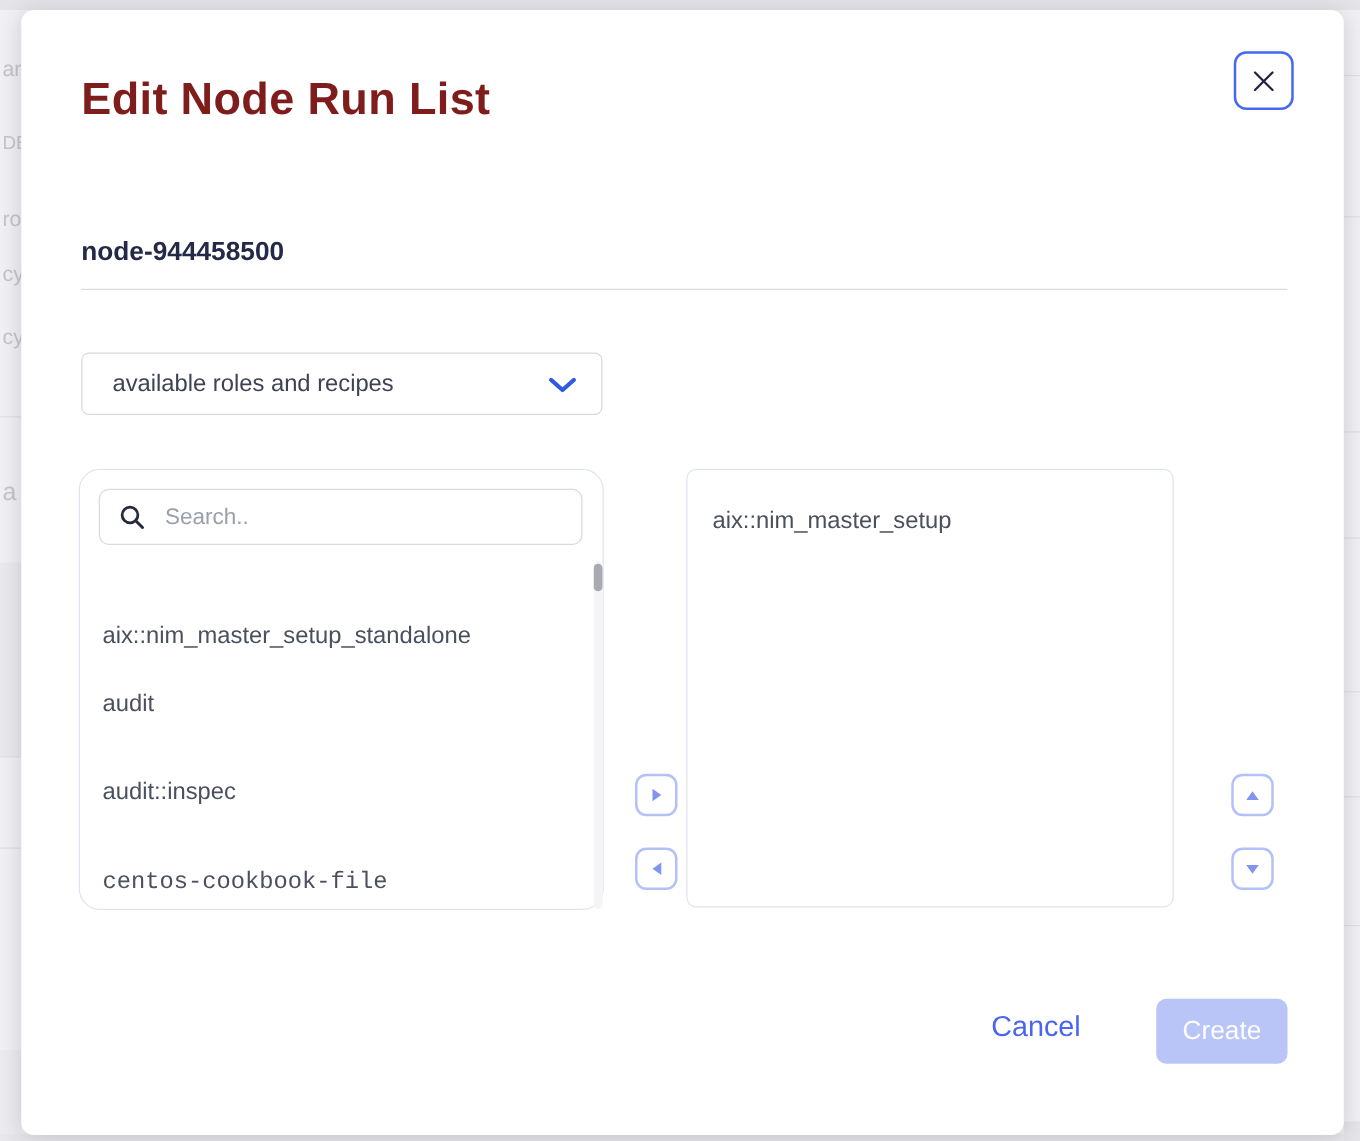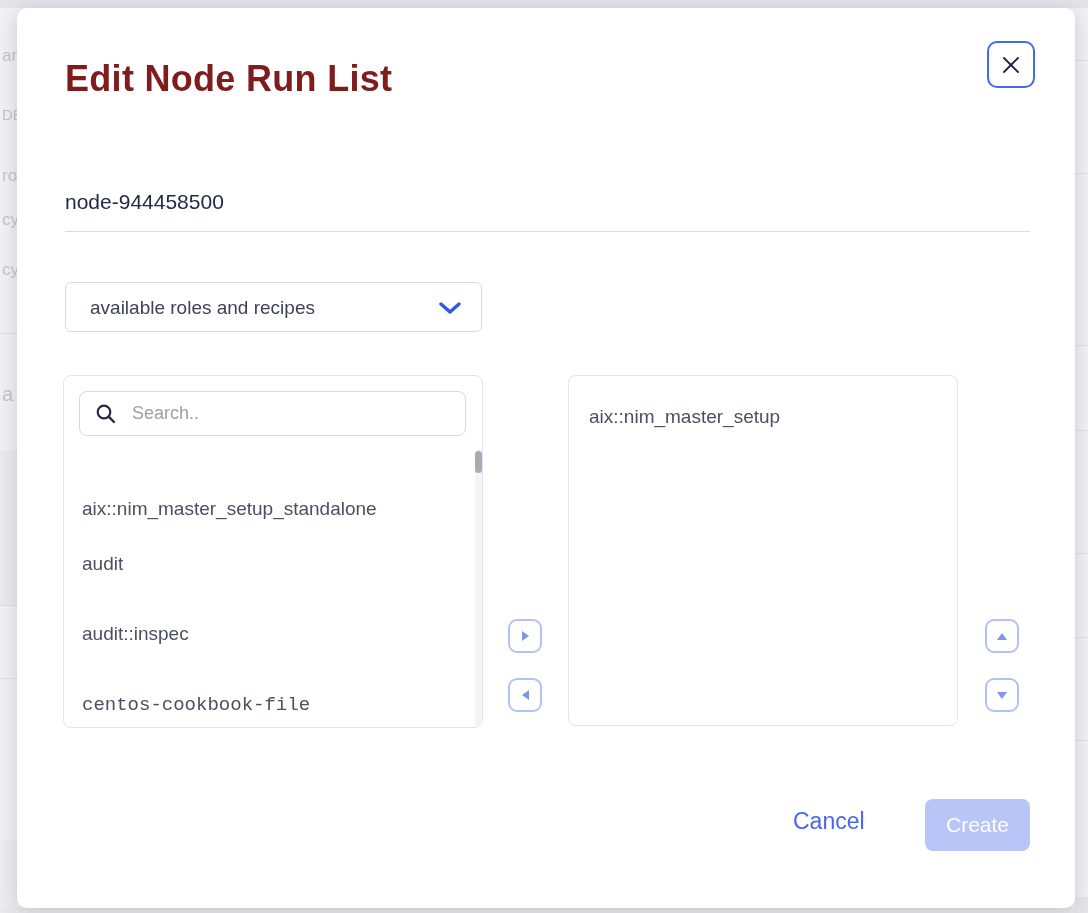--- a/index.html
+++ b/index.html
@@ -34,40 +34,40 @@
     left:48px; top:50px; font-size:36px; font-weight:600;
     color:#7f1d1d; letter-spacing:.3px;
   }
   .close-btn {
     left:970px; top:33px; width:48px; height:47px;
     background:#fff; border:2px solid #4667ef; border-radius:10px;
     display:flex; align-items:center; justify-content:center; cursor:pointer;
   }
   .close-btn svg { position:static; }
 
-  .node-name { left:48px; top:182px; font-size:21px; font-weight:400; color:#232947; }
+  .node-name { left:48px; top:182px; font-size:21px; font-weight:700; color:#232947; }
   .rule { left:48px; top:223px; width:965px; height:1px; background:#dcdce0; }
 
   .dropdown {
     left:48px; top:274px; width:417px; height:50px;
     border:1px solid #d8dae2; border-radius:6px; background:#fff; cursor:pointer;
   }
   .dropdown .dd-label {
     left:24px; top:0; height:50px; line-height:50px;
     font-size:19px; color:#3e4354; white-space:nowrap;text-align:center;
   }
   .dropdown .dd-chevron { right:20px; top:19px; }
 
   .current-label { left:551px; top:327px; font-size:22px; font-weight:500; color:#2a3048; }
 
   .panel {
     border:1px solid #e0e4ef; border-radius:8px; background:#fff;
   }
-  .panel-left  { left:46px;  top:367px; width:420px; height:353px; }
-  .panel-right { left:551px; top:367px; width:390px; height:351px; }
+  .panel-left  { left:46px;  top:367px; width:420px; height:353px;border-radius:17px; }
+  .panel-right { left:532px; top:367px; width:390px; height:351px; }
 
   .search-box {
     left:15px; top:15px; width:387px; height:45px;
     border:1px solid #d8dae2; border-radius:8px; background:#fff;
   }
   .search-box svg { left:15px; top:11px; }
   .search-input {
     left:52px; top:1px; width:320px; height:41px; border:none; outline:none;
     font-family:"Liberation Sans", sans-serif; font-size:18px; color:#3e4354;
     background:transparent;

